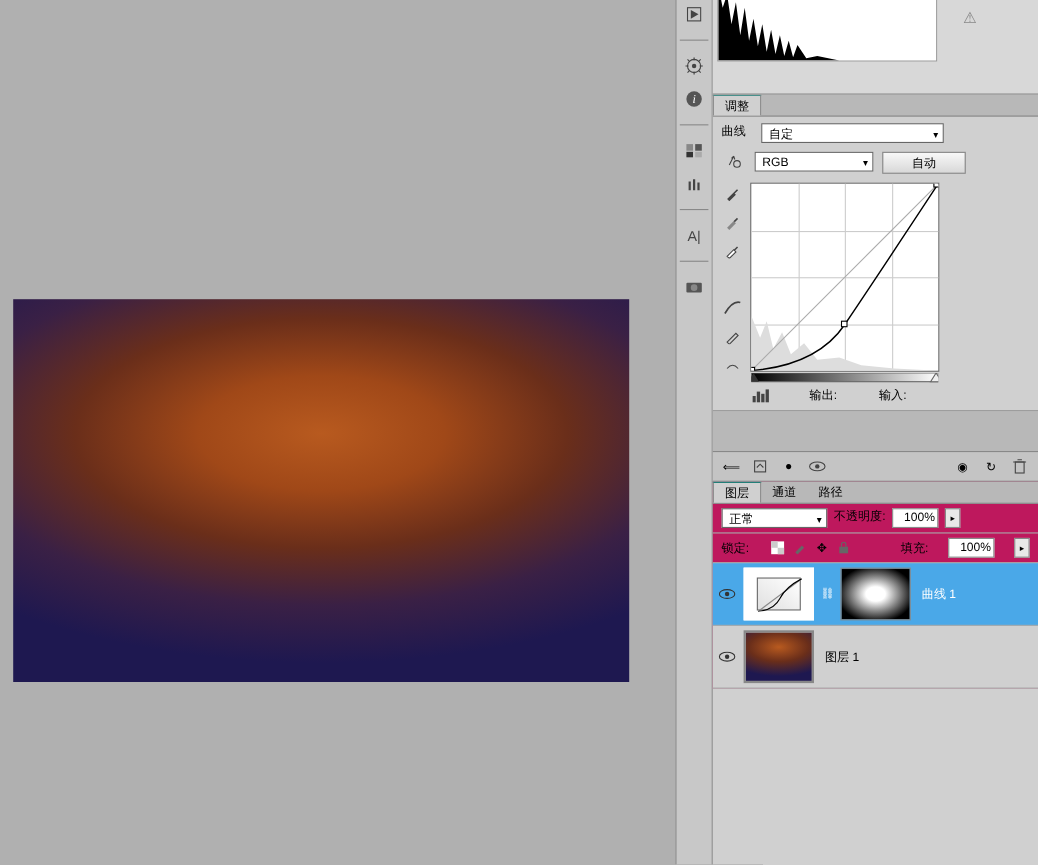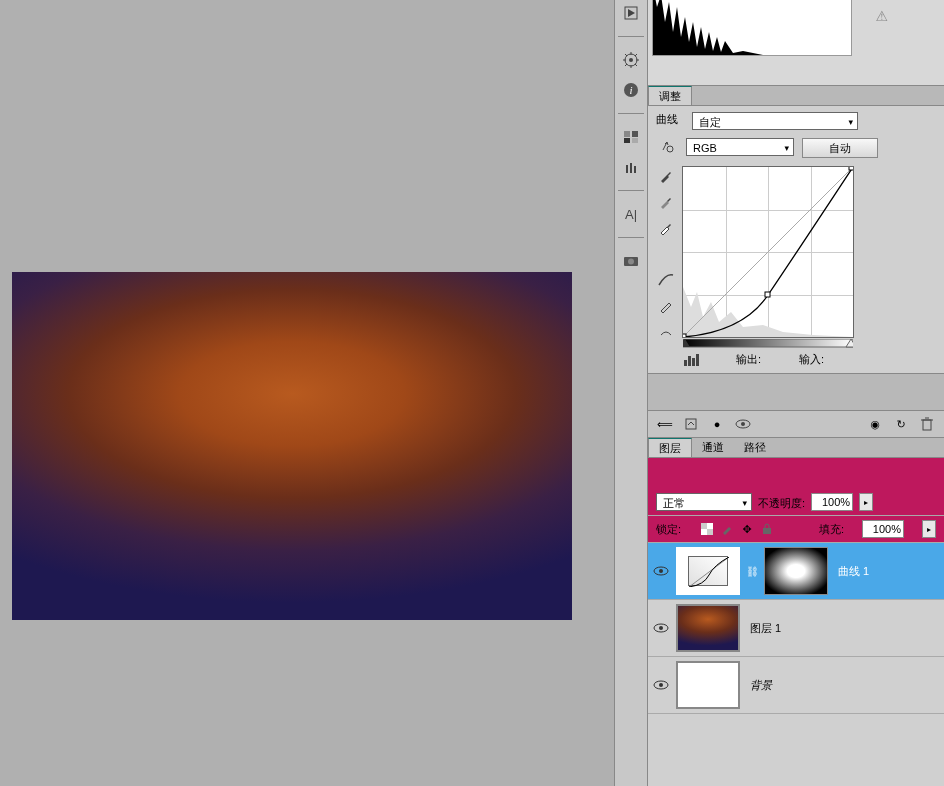--- a/index.html
+++ b/index.html
@@ -48,21 +48,21 @@
 
 .spacer { height: 36px; background: #b8b8b8; }
 
 
 .layer-buttons { display: flex; align-items: center; gap: 8px; padding: 4px 8px; background: #c4c4c4; border-top: 1px solid #888; border-bottom: 1px solid #888; height: 28px; }
 .layer-buttons .lbtn { width: 18px; height: 18px; display: flex; align-items: center; justify-content: center; cursor: pointer; }
 .layer-buttons .lspacer { flex: 1; }
 
 
 .layers-panel { background: #be185d; }
-.layers-header { display: flex; align-items: flex-end; gap: 6px; padding: 4px 8px; border-bottom: 1px solid #aaa; margin-top: 31px; }
+.layers-header { display: flex; align-items: flex-start; gap: 6px; padding: 4px 8px; border-bottom: 1px solid #aaa; }
 .num-input { width: 42px; height: 18px; border: 1px solid #888; background: #fff; font-size: 11px; padding: 0 2px; text-align: right; }
 .small-btn { width: 14px; height: 18px; border: 1px solid #888; background: #e8e8e8; display: flex; align-items: center; justify-content: center; font-size: 8px; cursor: pointer; }
 .lock-row { display: flex; align-items: center; gap: 18px; padding: 4px 8px; border-bottom: 1px solid #aaa; }
 .lock-icons { display: flex; gap: 4px; }
 .lock-icons span { width: 16px; height: 16px; display: flex; align-items: center; justify-content: center; cursor: pointer; font-size: 11px; }
 
 .layer-list { background: #d0d0d0; }
 .layer-item { display: flex; align-items: center; padding: 4px; border-bottom: 1px solid #aaa; gap: 6px; cursor: pointer; }
 .layer-item.selected { background: #4aa8e8; color: #fff; }
 .eye { width: 18px; height: 18px; display: flex; align-items: center; justify-content: center; font-size: 12px; cursor: pointer; }
@@ -354,26 +354,16 @@
         <div class="eye">
             <svg width="16" height="10">
               <ellipse cx="8" cy="5" rx="7" ry="4" fill="none" stroke="#333"></ellipse>
               <circle cx="8" cy="5" r="2" fill="#333"></circle>
             </svg>
           </div>
         <div class="thumb gradient-thumb"></div>
         <span class="layer-name">图层 1</span>
       </div>
 
-      <div class="layer-item">
-        <div class="eye">
-            <svg width="16" height="10">
-              <ellipse cx="8" cy="5" rx="7" ry="4" fill="none" stroke="#333"></ellipse>
-              <circle cx="8" cy="5" r="2" fill="#333"></circle>
-            </svg>
-          </div>
-        <div class="thumb white-thumb"></div>
-        <span class="layer-name" style="font-style:italic">背景</span>
-      </div>
     </div>
   </div>
 
 </div>
 
 </body></html>

